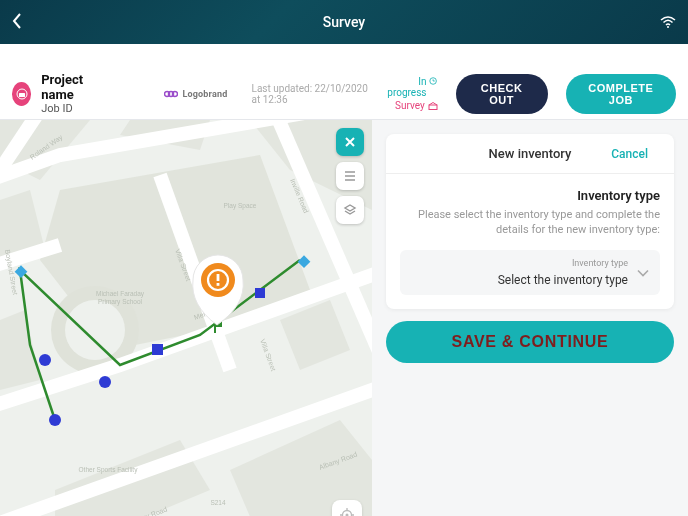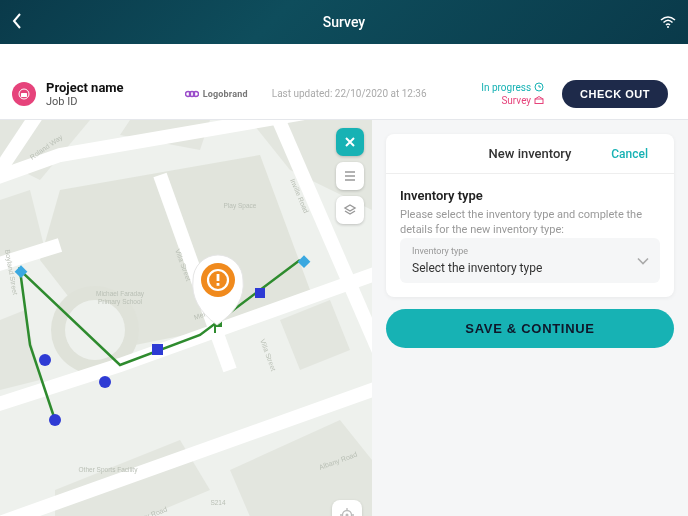--- a/index.html
+++ b/index.html
@@ -28,28 +28,28 @@
   .map-svg { position:absolute; inset:0; }
   .map-controls { position:absolute; top:8px; right:8px; display:flex; flex-direction:column; gap:6px;}
   .map-ctrl { width:28px; height:28px; border-radius:7px; background:#fff; box-shadow:0 1px 3px rgba(0,0,0,0.2); display:flex; align-items:center; justify-content:center; cursor:pointer; color:#888;}
   .map-ctrl.teal { background:#17b2b4; color:#fff; }
   .map-locate { position:absolute; bottom:10px; right:10px; width:30px; height:30px; border-radius:8px; background:#fff; box-shadow:0 1px 3px rgba(0,0,0,0.15); display:flex; align-items:center; justify-content:center; cursor:pointer; color:#888;}
   .side-panel { flex:1; background:#f5f6f7; padding:14px; display:flex; flex-direction:column; gap:12px;}
   .card { background:#fff; border-radius:8px; box-shadow:0 1px 4px rgba(0,0,0,0.06);}
   .card-header { display:flex; align-items:center; justify-content:center; position:relative; padding:12px 14px; border-bottom:1px solid #eee;}
   .card-header .ctitle { font-size:13px; font-weight:500; color:#333; }
   .card-header .cancel { position:absolute; right:26px; font-size:12px; color:#17b2b4; cursor:pointer; font-weight:500;}
-  .card-body { padding:14px;}
+  .card-body { padding:14px;text-align:right;}
   .card-body .sect-title { font-size:13px; font-weight:600; color:#222; margin-bottom:4px;}
-  .card-body .sect-desc { font-size:11px; color:#999; line-height:1.4; }
+  .card-body .sect-desc { font-size:11px; color:#999; line-height:1.4; margin-bottom:12px;}
   .select-box { background:#f5f6f7; border-radius:6px; padding:8px 32px 8px 12px; position:relative; cursor:pointer;}
   .select-box .lbl { font-size:9px; color:#999; }
   .select-box .val { font-size:12px; color:#333; margin-top:5px;}
   .select-box .chev { position:absolute; right:10px; top:50%; transform:translateY(-50%); color:#999;}
-  .save-btn { background:#17b2b4; color:#0f172a; border:none; border-radius:22px; padding:12px; font-size:13px; font-weight:700; cursor:pointer; letter-spacing:0.7px; width:100%;}
+  .save-btn { background:#17b2b4; color:#7f1d1d; border:none; border-radius:22px; padding:12px; font-size:16px; font-weight:700; cursor:pointer; letter-spacing:0.7px; width:100%;}
 </style>
 </head>
 <body>
 
 <div class="topbar">
   <span class="back">
     <svg width="10" height="16" viewBox="0 0 10 16">
         <path d="M8 1 L2 8 L8 15" stroke="#fff" stroke-width="2" fill="none"></path>
       </svg>
   </span>
@@ -94,20 +94,21 @@
     </div>
     <div class="survey">
       <span>Survey</span>
       <svg width="10" height="8" viewBox="0 0 10 8">
           <rect x="1" y="3" width="8" height="4.5" stroke="#e6437b" fill="none" stroke-width="1"></rect>
           <path d="M1 3 L5 0.5 L9 3" stroke="#e6437b" fill="none" stroke-width="1"></path>
         </svg>
     </div>
   </div>
   <button class="btn checkout">CHECK OUT</button>
+  <button class="btn complete">COMPLETE JOB</button>
 </div>
 
 <div class="content">
   <div class="map-area">
     <svg class="map-svg" width="372" height="420" viewBox="0 0 372 420">
       <rect width="372" height="420" fill="#eef1ed"></rect>
 
       <g fill="#e3e6df">
         <polygon points="0,0 90,0 40,60 0,40"></polygon>
         <polygon points="130,0 210,0 200,30 120,15"></polygon>

